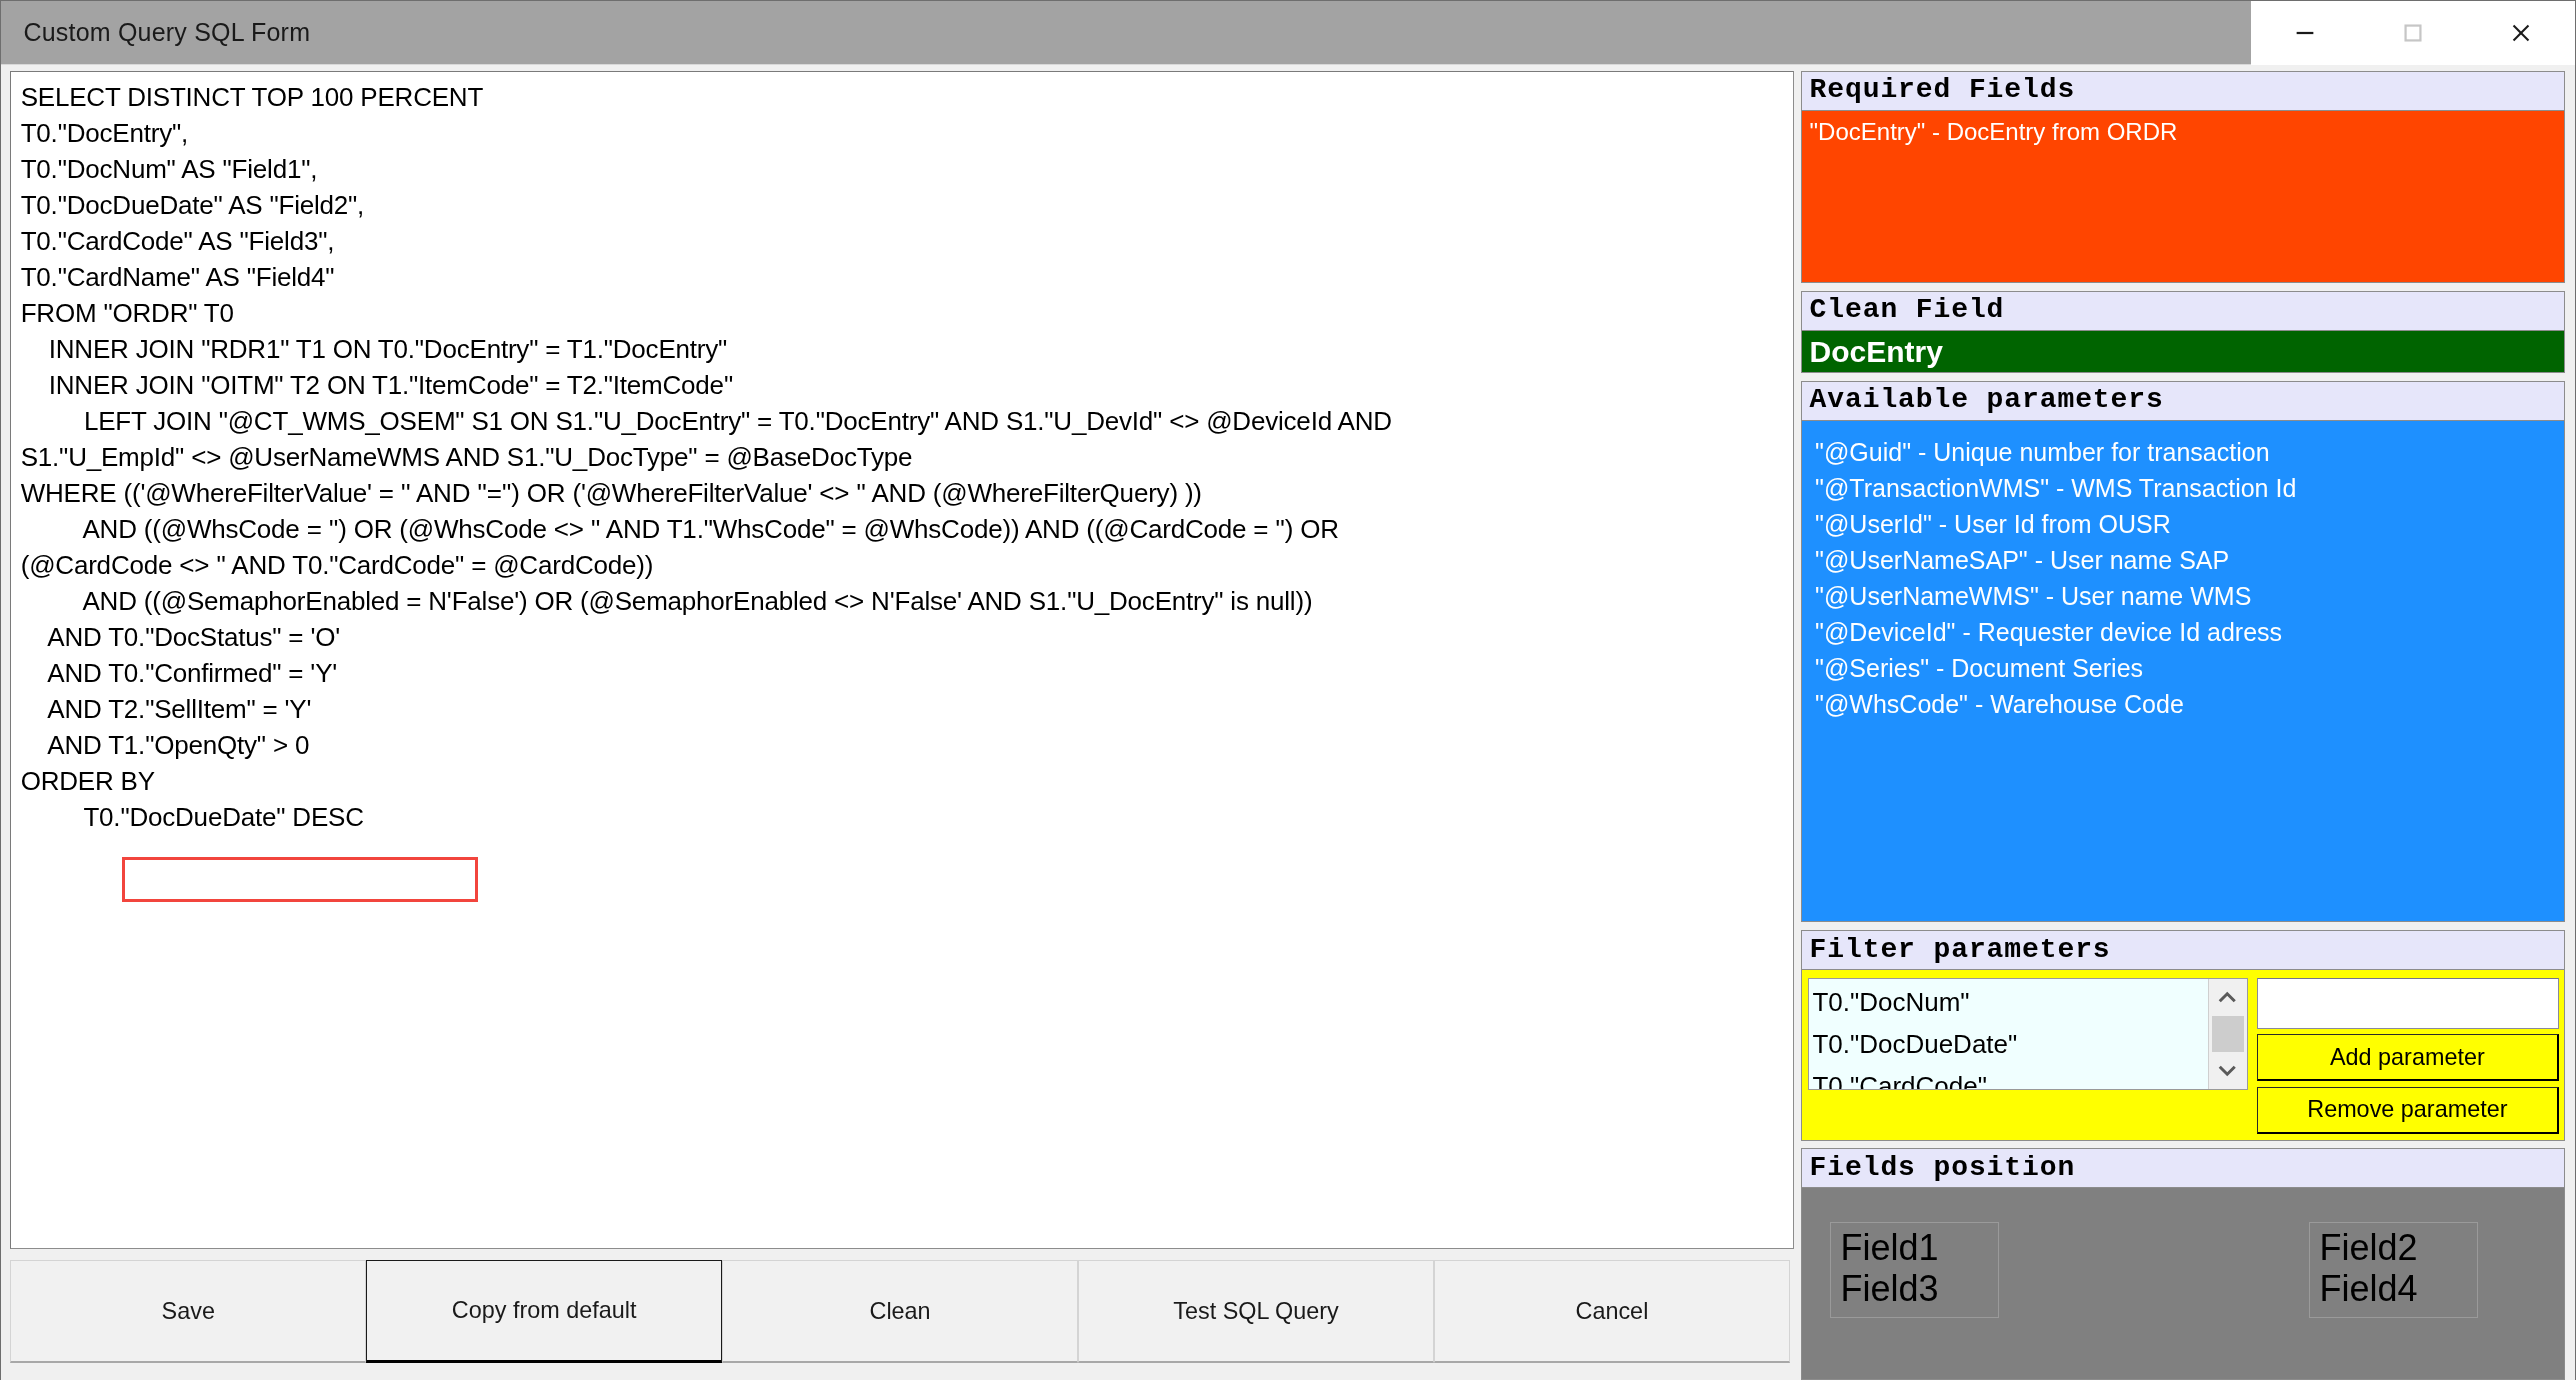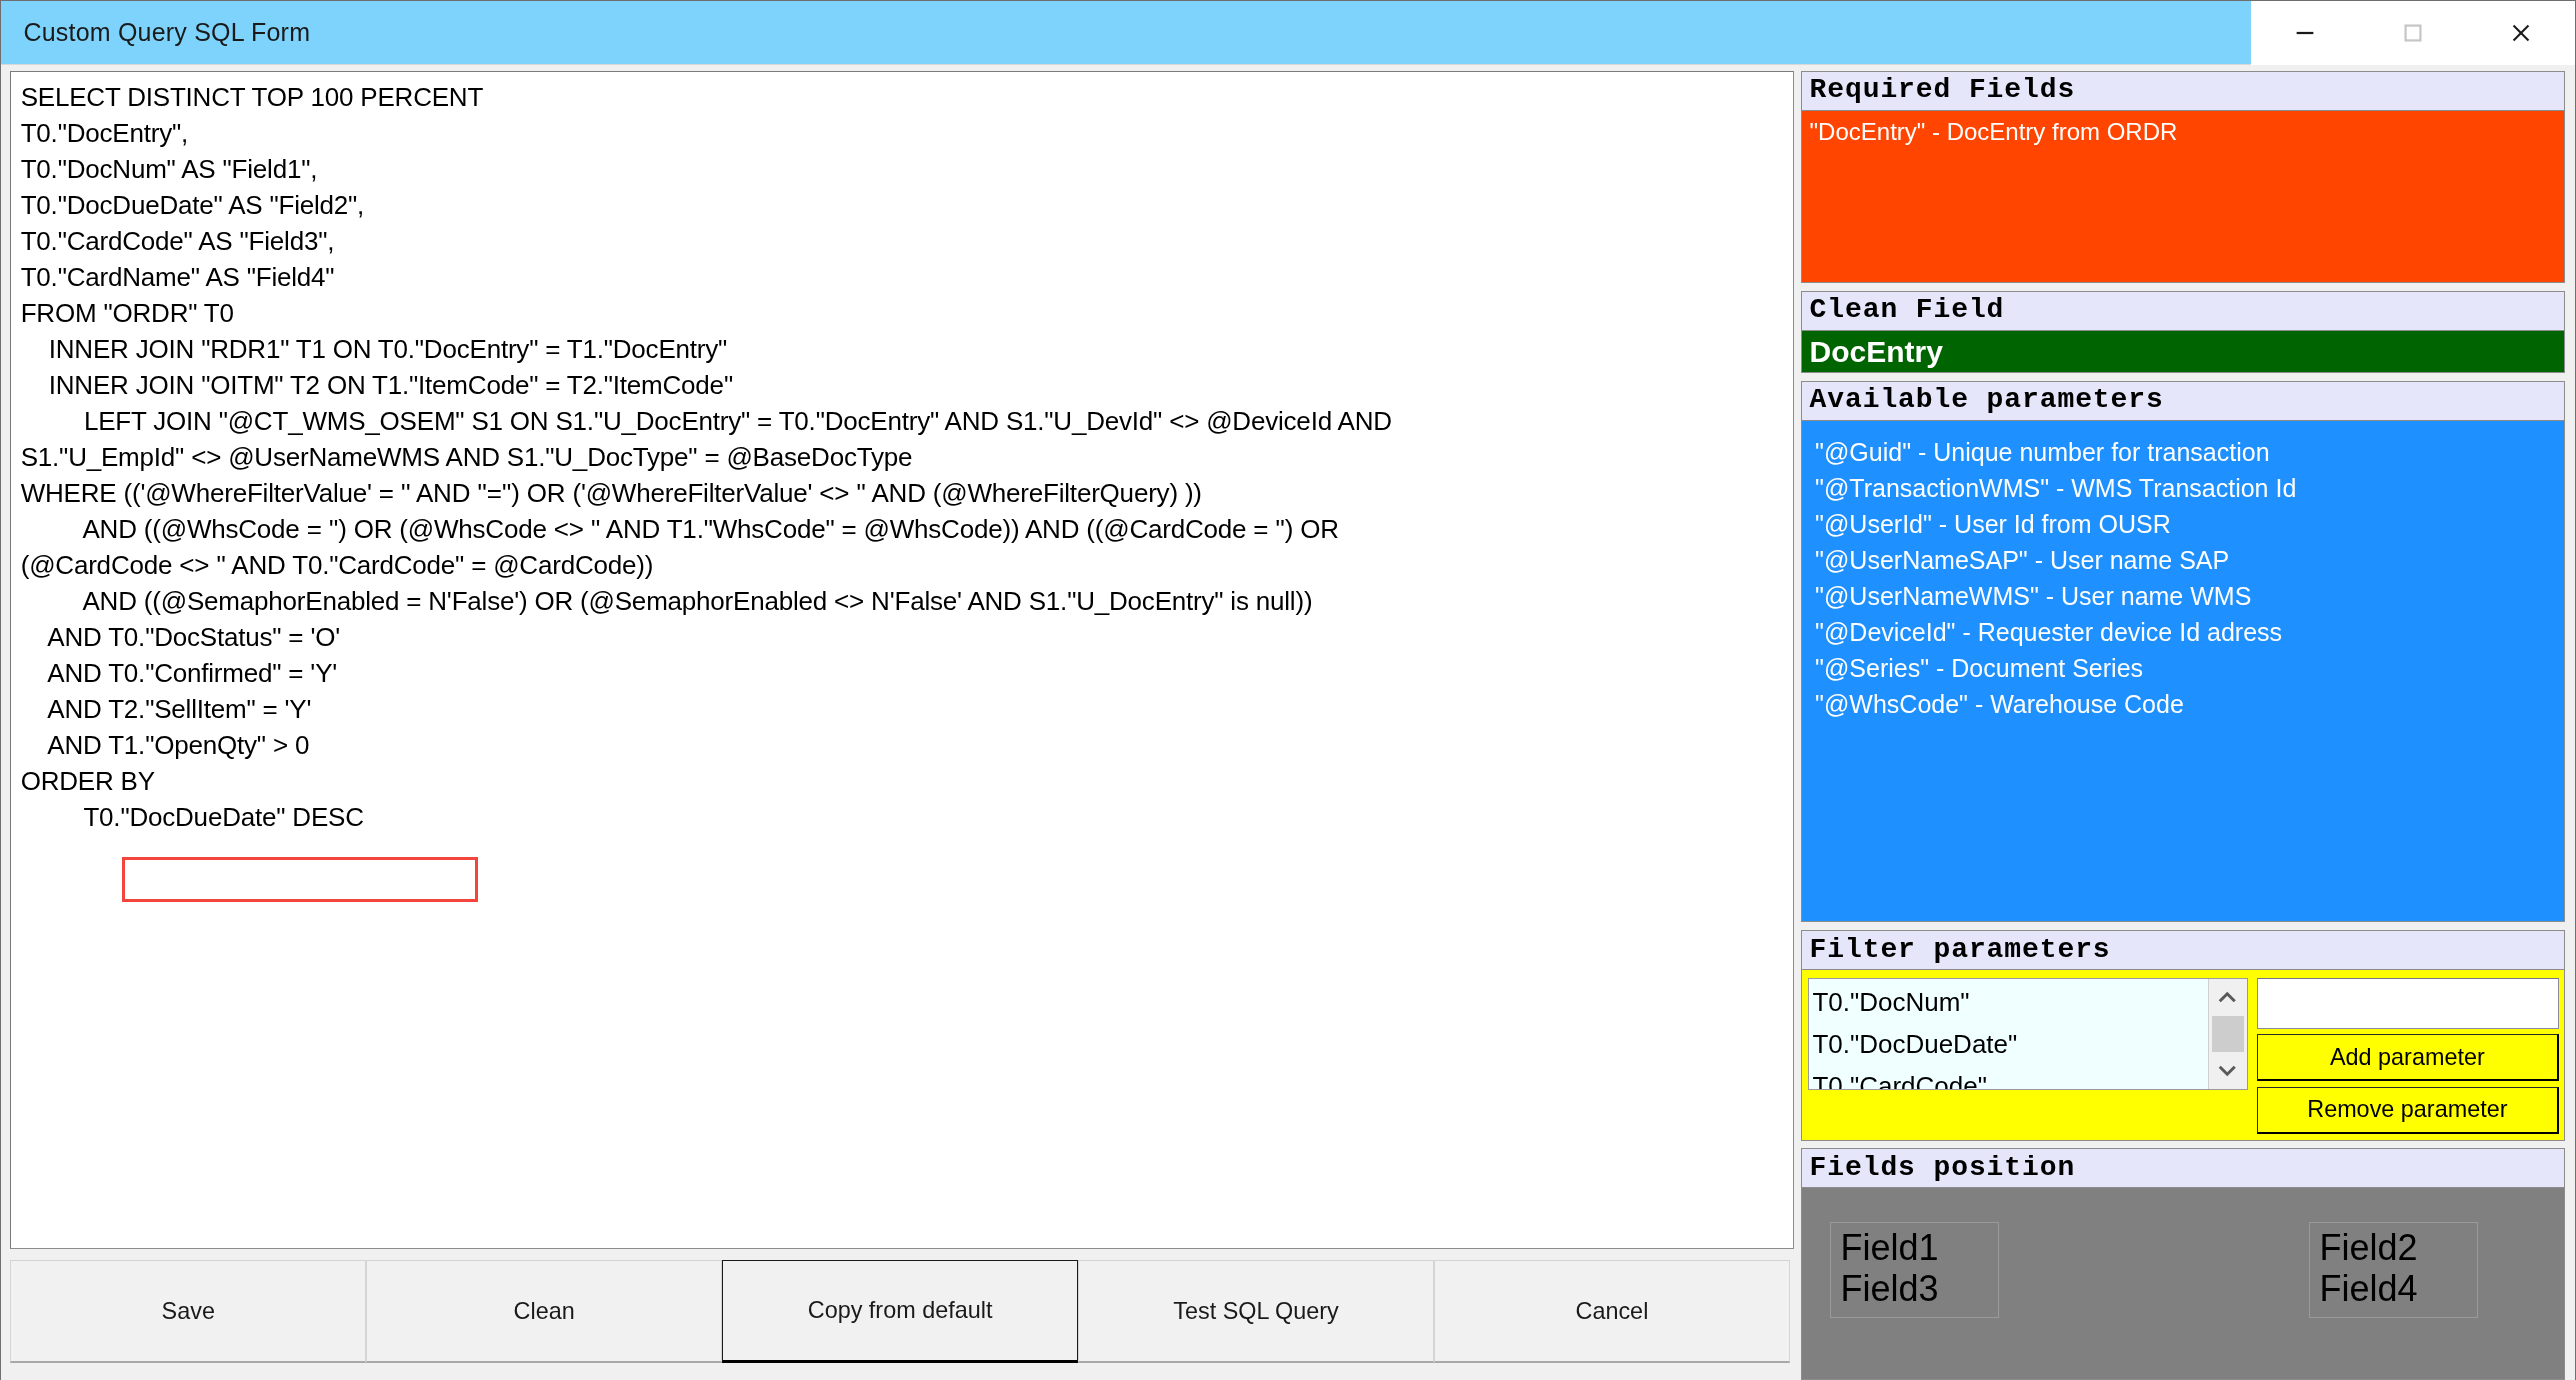--- a/index.html
+++ b/index.html
@@ -17,21 +17,21 @@
     background: #f0f0f0;
     border: 1.9px solid #6e6e6e;
     display: flex;
     flex-direction: column;
   }
 
   
   .titlebar {
     height: 64px;
     min-height: 64px;
-    background: #7dd3fc;
+    background: #a3a3a3;
     display: flex;
     align-items: center;
     justify-content: space-between;
     padding-left: 22.5px;
     border-bottom: 0.9px solid #d8d8d8;
     gap: 8px;
   }
   .title-text {
     font-size: 25px;
     color: #1a1a1a;
@@ -361,25 +361,25 @@
     AND T1."OpenQty" &gt; 0
 ORDER BY
          T0."DocDueDate" DESC</div>
         <div class="red-highlight"></div>
       </div>
 
       <div class="button-row">
         <div class="form-btn">
             <span>Save</span>
           </div>
+        <div class="form-btn default">
+            <span>Copy from default</span>
+          </div>
         <div class="form-btn">
             <span>Clean</span>
-          </div>
-        <div class="form-btn default">
-            <span>Copy from default</span>
           </div>
         <div class="form-btn">
             <span>Test SQL Query</span>
           </div>
         <div class="form-btn">
             <span>Cancel</span>
           </div>
       </div>
     </div>
 

